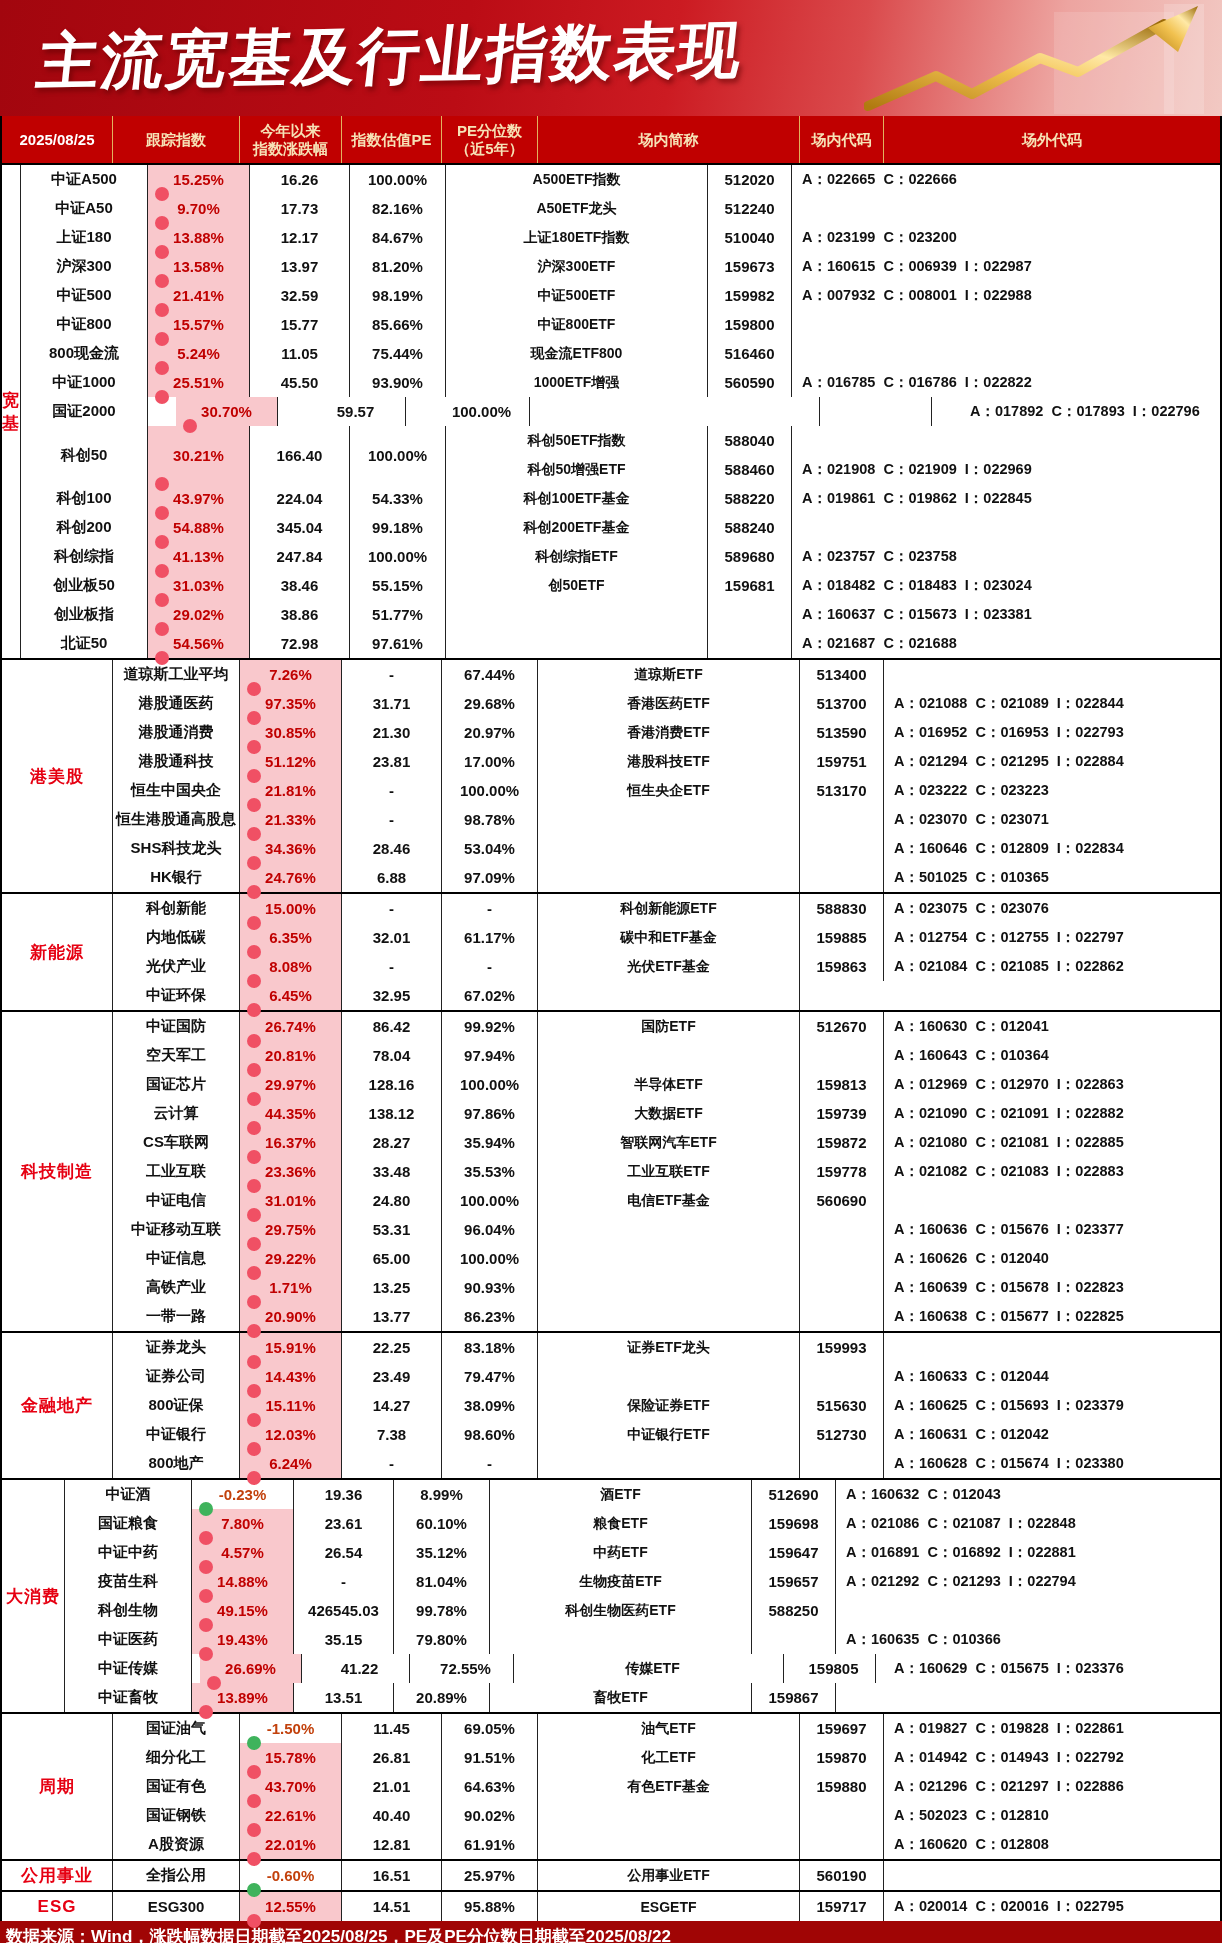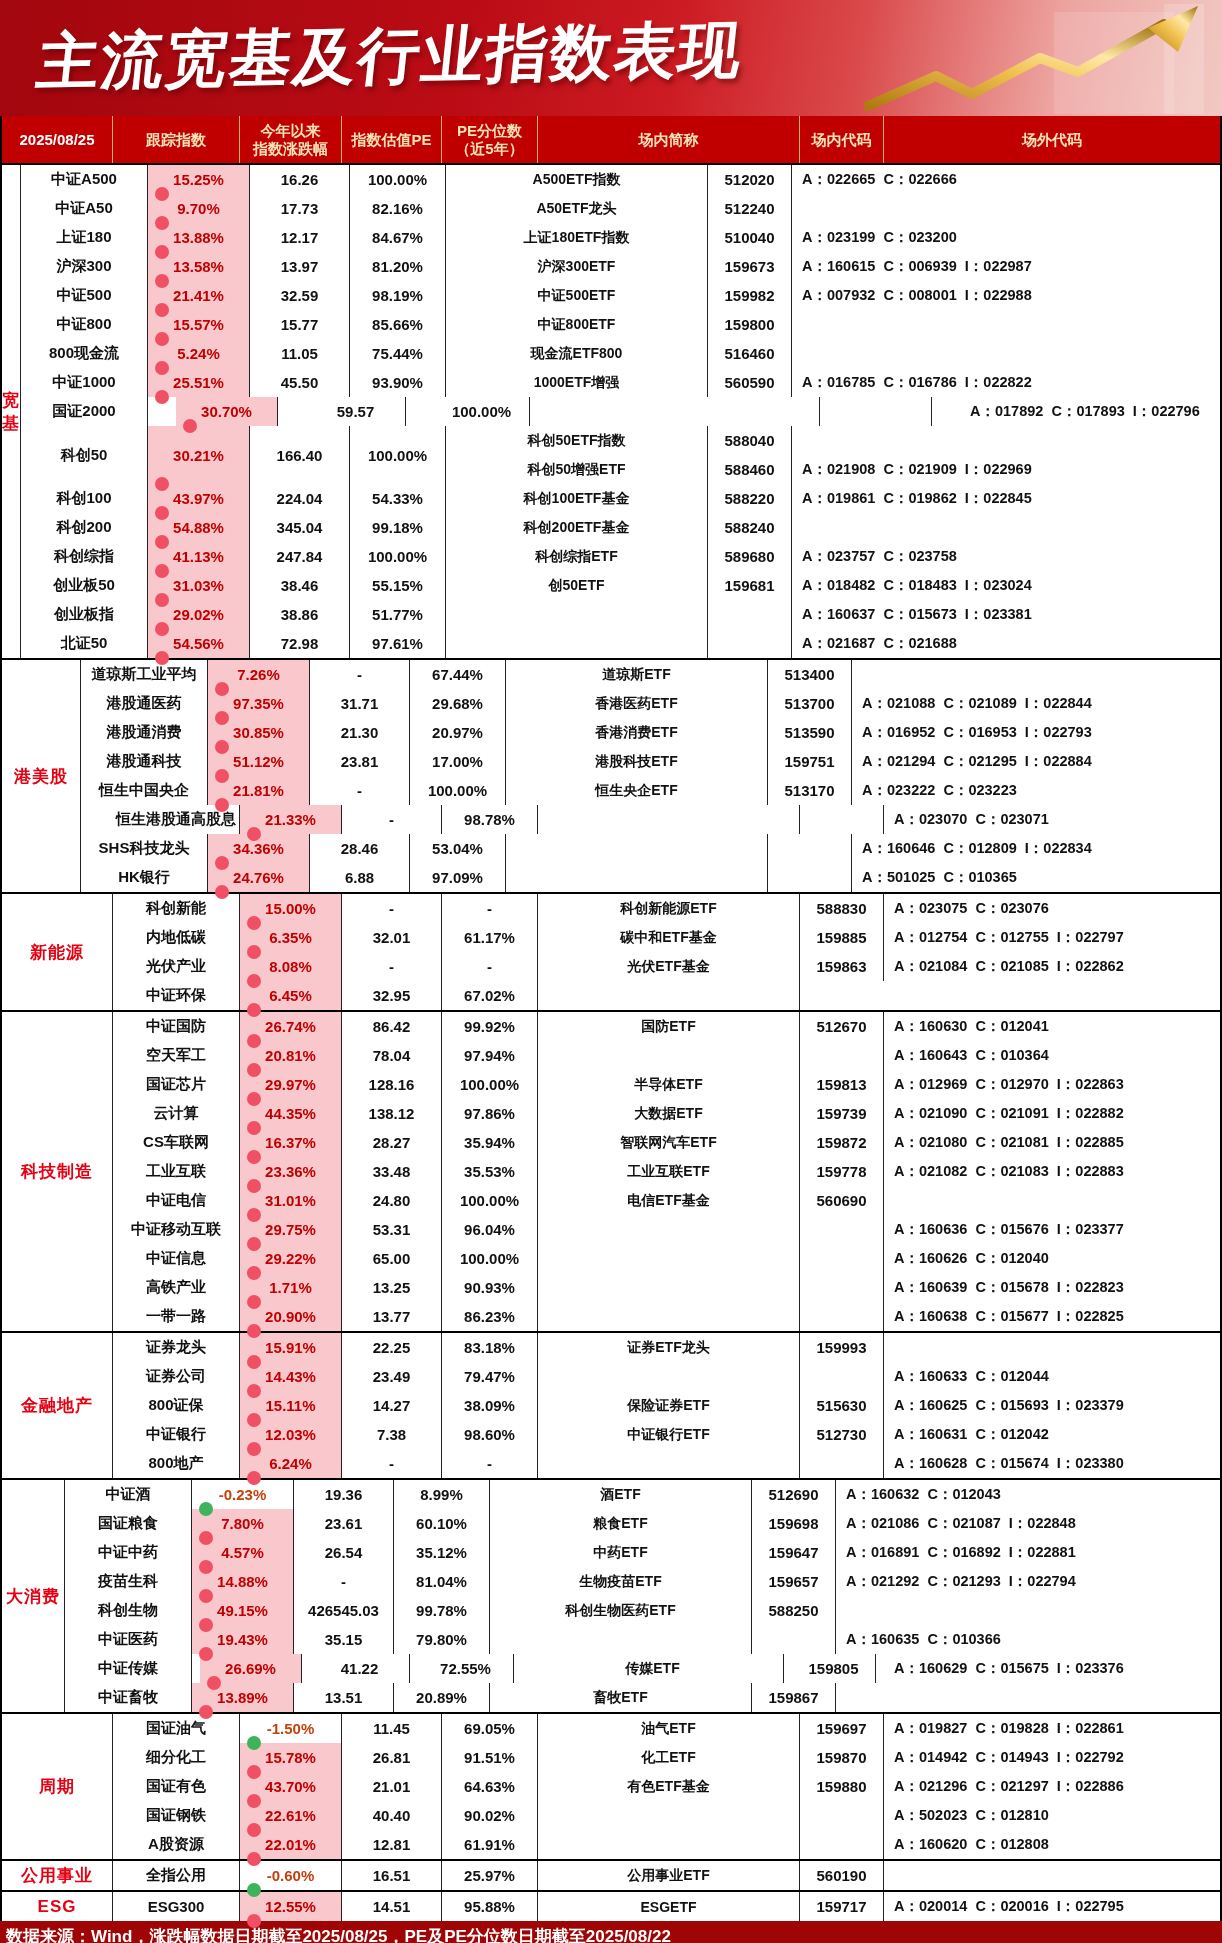--- a/index.html
+++ b/index.html
@@ -494,21 +494,21 @@
               <div class="cell abbr stack">
                 <div class="line">恒生央企ETF</div>
               </div>
               <div class="cell code stack">
                 <div class="line">513170</div>
               </div>
               <div class="cell otc stack">
                 <div class="line">A：023222  C：023223</div>
               </div>
             </div>
-            <div class="row" style="height: 29px; margin-left: 32px;">
+            <div class="row" style="height: 29px;">
               <div class="cell idx">恒生港股通高股息</div>
               <div class="cell chg-cell">
                 <span class="chg-val">21.33%</span>
                 <span class="dot"></span>
               </div>
               <div class="cell pe">-</div>
               <div class="cell pct">98.78%</div>
               <div class="cell abbr stack">
                 <div class="line"></div>
               </div>

